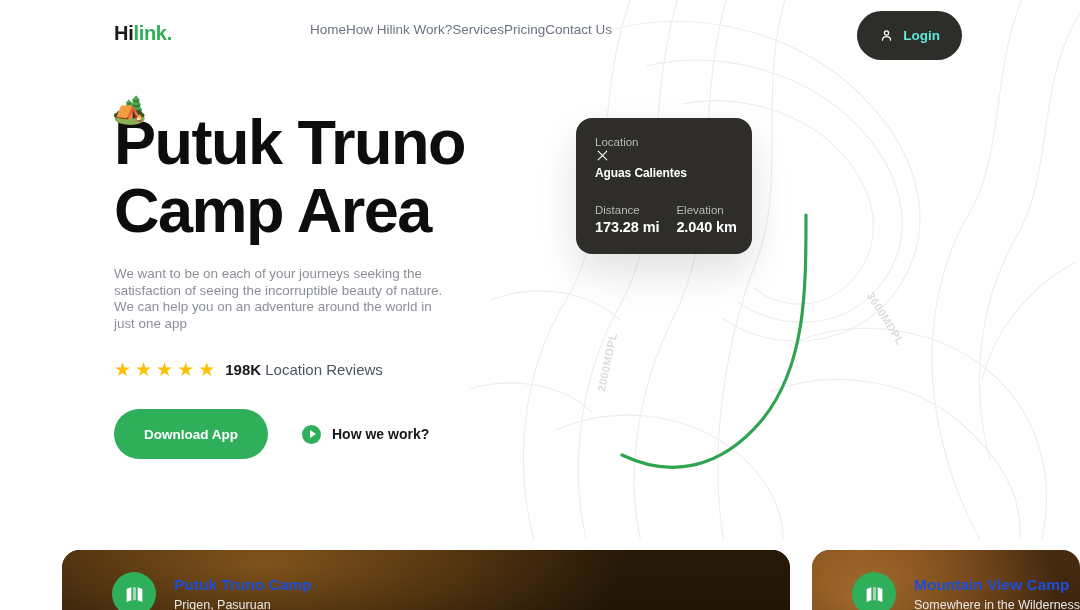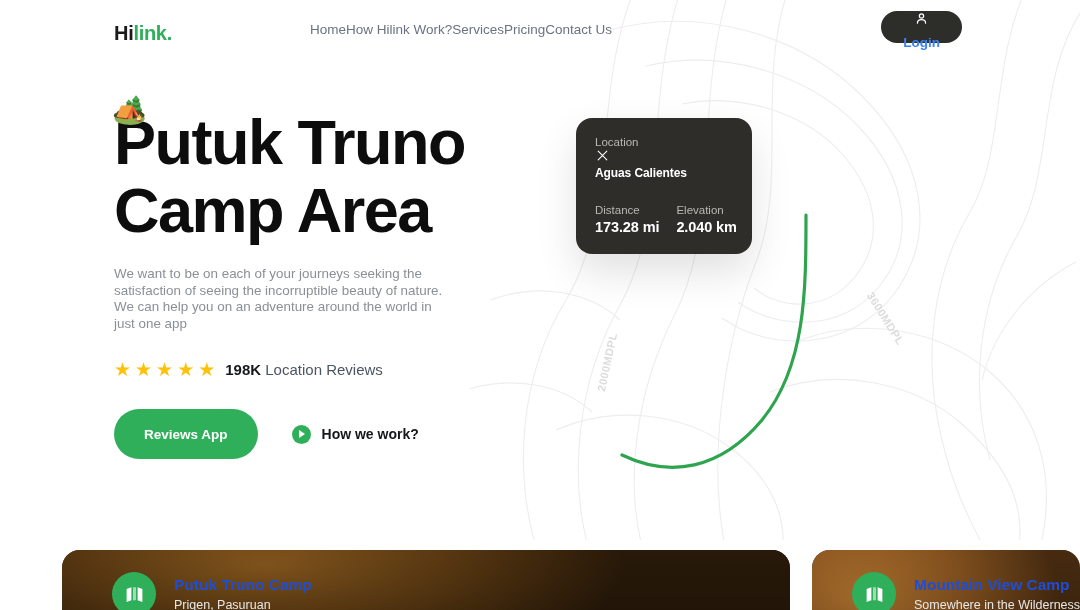--- a/index.html
+++ b/index.html
@@ -45,24 +45,24 @@
   .logo .g { color:#30af5b; }
   .nav-links {
     position:absolute; left:310px; top:22px;
     display:flex; align-items:center;
   }
   .nav-link {
     font-size: 13.5px; color:#6b7280; cursor:pointer; white-space:nowrap;
   }
   .login-btn {
     position:absolute; right:118px; top:11px;
-    height: 32px; padding: 0 22px;
-    background:#2d2e2a; color:#3b82f6; border:none; border-radius: 999px;
+    height: 49px; padding: 0 22px;
+    background:#2d2e2a; color:#5eead4; border:none; border-radius: 999px;
     display:flex; align-items:center; gap:9px;
-    font-size: 13.5px; font-weight:700; cursor:pointer;flex-direction:column;
+    font-size: 13.5px; font-weight:700; cursor:pointer;
   }
   .login-btn svg { display:block; }
 
   
   .hero { position:absolute; left:114px; top:96px; width: 400px; z-index: 30; }
   .hero-emoji { position:absolute; left:-2px; top:0; font-size:28px; line-height:1; }
   .hero-title {
     margin-top: 12px;
     font-size: 63px; line-height: 68px;
     font-weight: 700; letter-spacing: -1.5px; color:#0d0d0d;
@@ -217,21 +217,21 @@
         <span class="star">★</span>
         <span class="star">★</span>
       </div>
       <div class="reviews-text">
         <b>198K</b>
         <span>Location Reviews</span>
       </div>
     </div>
 
     <div class="cta-row">
-      <button class="download-btn">Reviews App</button>
+      <button class="download-btn">Download App</button>
       <div class="how-we-work">
         <span class="play-circle">
           <span class="play-tri"></span>
         </span>
         <span class="how-label">How we work?</span>
       </div>
     </div>
   </div>
 
   <div class="info-card">

